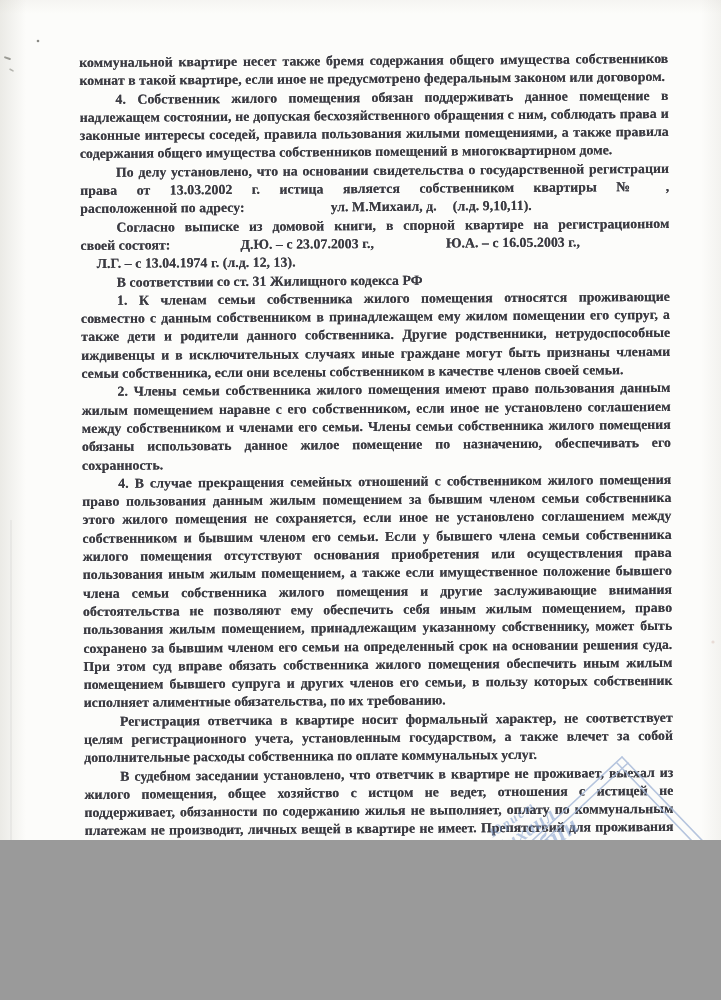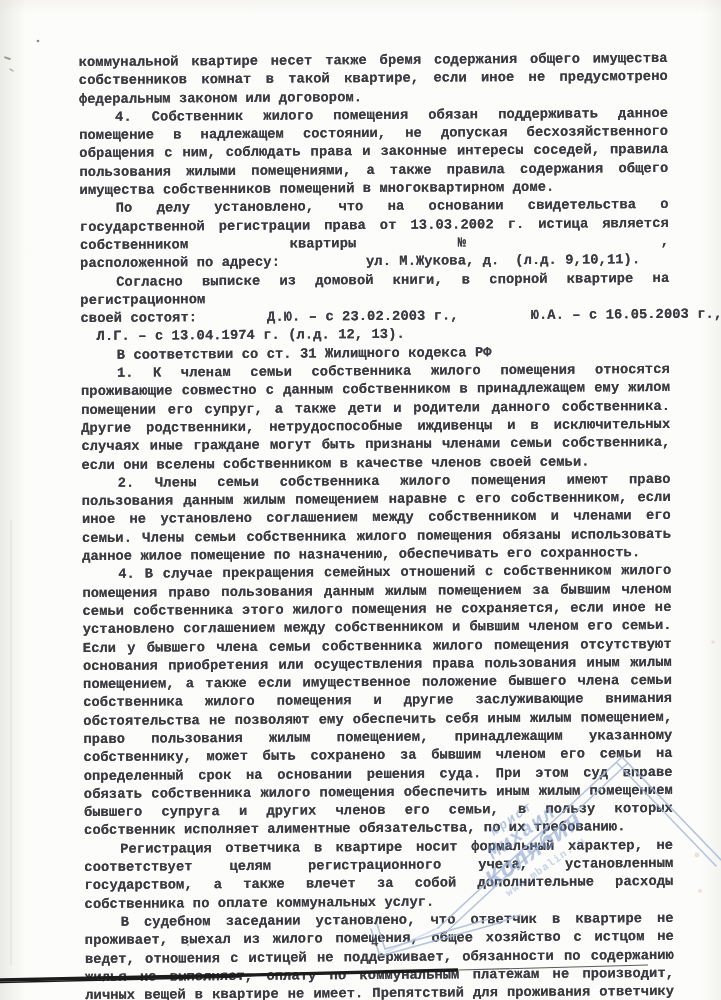--- a/index.html
+++ b/index.html
@@ -1,26 +1,26 @@
 <!DOCTYPE html>
 <html lang="ru"><head>
 <meta charset="utf-8">
 <style>
   html,body{margin:0;padding:0;background:#9a9a9a;}
   .page{
     position:relative;
-    width:721px;height:1000px;
+    width:721px;height:840px;
     margin:0 auto;
     background-color:#fcfcfa;
     background-image:
       linear-gradient(to right, rgba(190,188,178,0.28), rgba(255,255,255,0) 26px),
       linear-gradient(to left, rgba(200,198,190,0.18), rgba(255,255,255,0) 20px),
       linear-gradient(to bottom, rgba(205,203,195,0.15), rgba(255,255,255,0) 14px);
     overflow:hidden;
-    font-family:Liberation Mono, monospace;
+    font-family:Liberation Serif, serif;
   }
   .text-block{
     position:absolute;left:82px;top:52px;width:589px;
     transform:rotate(-0.4deg);
     color:#3b3b42;
     font-size:13.8px;line-height:18.3px;
     font-weight:bold;
     text-align:justify;
     letter-spacing:0.05px;
     text-shadow:0 0 0.6px rgba(59,59,66,0.85);
@@ -63,25 +63,25 @@
 </head>
 <body>
 
 <div class="page">
 
   <div class="text-block">
     <p class="no-indent">коммунальной квартире несет также бремя содержания общего имущества собственников комнат в такой квартире, если иное не предусмотрено федеральным законом или договором.</p>
     <p>4. Собственник жилого помещения обязан поддерживать данное помещение в надлежащем состоянии, не допуская бесхозяйственного обращения с ним, соблюдать права и законные интересы соседей, правила пользования жилыми помещениями, а также правила содержания общего имущества собственников помещений в многоквартирном доме.</p>
     <p class="fill-last">По делу установлено, что на основании свидетельства о государственной регистрации права от 13.03.2002 г. истица является собственником квартиры № ,</p>
     <div class="line">
-      <span>расположенной по адресу:</span><span class="gap g86"></span><span>ул. М.Жукова, д.</span><span class="gap g16"></span><span>(л.д. 9,10,11).</span>
+      <span>расположенной по адресу:</span><span class="gap g86"></span><span>ул. М.Михаил, д.</span><span class="gap g16"></span><span>(л.д. 9,10,11).</span>
     </div>
     <p class="fill-last">Согласно выписке из домовой книги, в спорной квартире на регистрационном</p>
     <div class="line">
-      <span>своей состоят:</span><span class="gap g70"></span><span>Д.Ю. – с 23.02.2003 г.,</span><span class="gap g72"></span><span>Ю.А. – с 16.05.2003 г.,</span>
+      <span>своей состоят:</span><span class="gap g70"></span><span>Д.Ю. – с 23.07.2003 г.,</span><span class="gap g72"></span><span>Ю.А. – с 16.05.2003 г.,</span>
     </div>
     <div class="line indent16">Л.Г. – с 13.04.1974 г. (л.д. 12, 13).</div>
     <p>В соответствии со ст. 31 Жилищного кодекса РФ</p>
     <p>1. К членам семьи собственника жилого помещения относятся проживающие совместно с данным собственником в принадлежащем ему жилом помещении его супруг, а также дети и родители данного собственника. Другие родственники, нетрудоспособные иждивенцы и в исключительных случаях иные граждане могут быть признаны членами семьи собственника, если они вселены собственником в качестве членов своей семьи.</p>
     <p>2. Члены семьи собственника жилого помещения имеют право пользования данным жилым помещением наравне с его собственником, если иное не установлено соглашением между собственником и членами его семьи. Члены семьи собственника жилого помещения обязаны использовать данное жилое помещение по назначению, обеспечивать его сохранность.</p>
     <p>4. В случае прекращения семейных отношений с собственником жилого помещения право пользования данным жилым помещением за бывшим членом семьи собственника этого жилого помещения не сохраняется, если иное не установлено соглашением между собственником и бывшим членом его семьи. Если у бывшего члена семьи собственника жилого помещения отсутствуют основания приобретения или осуществления права пользования иным жилым помещением, а также если имущественное положение бывшего члена семьи собственника жилого помещения и другие заслуживающие внимания обстоятельства не позволяют ему обеспечить себя иным жилым помещением, право пользования жилым помещением, принадлежащим указанному собственнику, может быть сохранено за бывшим членом его семьи на определенный срок на основании решения суда. При этом суд вправе обязать собственника жилого помещения обеспечить иным жилым помещением бывшего супруга и других членов его семьи, в пользу которых собственник исполняет алиментные обязательства, по их требованию.</p>
     <p>Регистрация ответчика в квартире носит формальный характер, не соответствует целям регистрационного учета, установленным государством, а также влечет за собой дополнительные расходы собственника по оплате коммунальных услуг.</p>
     <p>В судебном заседании установлено, что ответчик в квартире не проживает, выехал из жилого помещения, общее хозяйство с истцом не ведет, отношения с истицей не поддерживает, обязанности по содержанию жилья не выполняет, оплату по коммунальным платежам не производит, личных вещей в квартире не имеет. Препятствий для проживания ответчику истица не чинит, фактическое место</p>
   </div>
 

